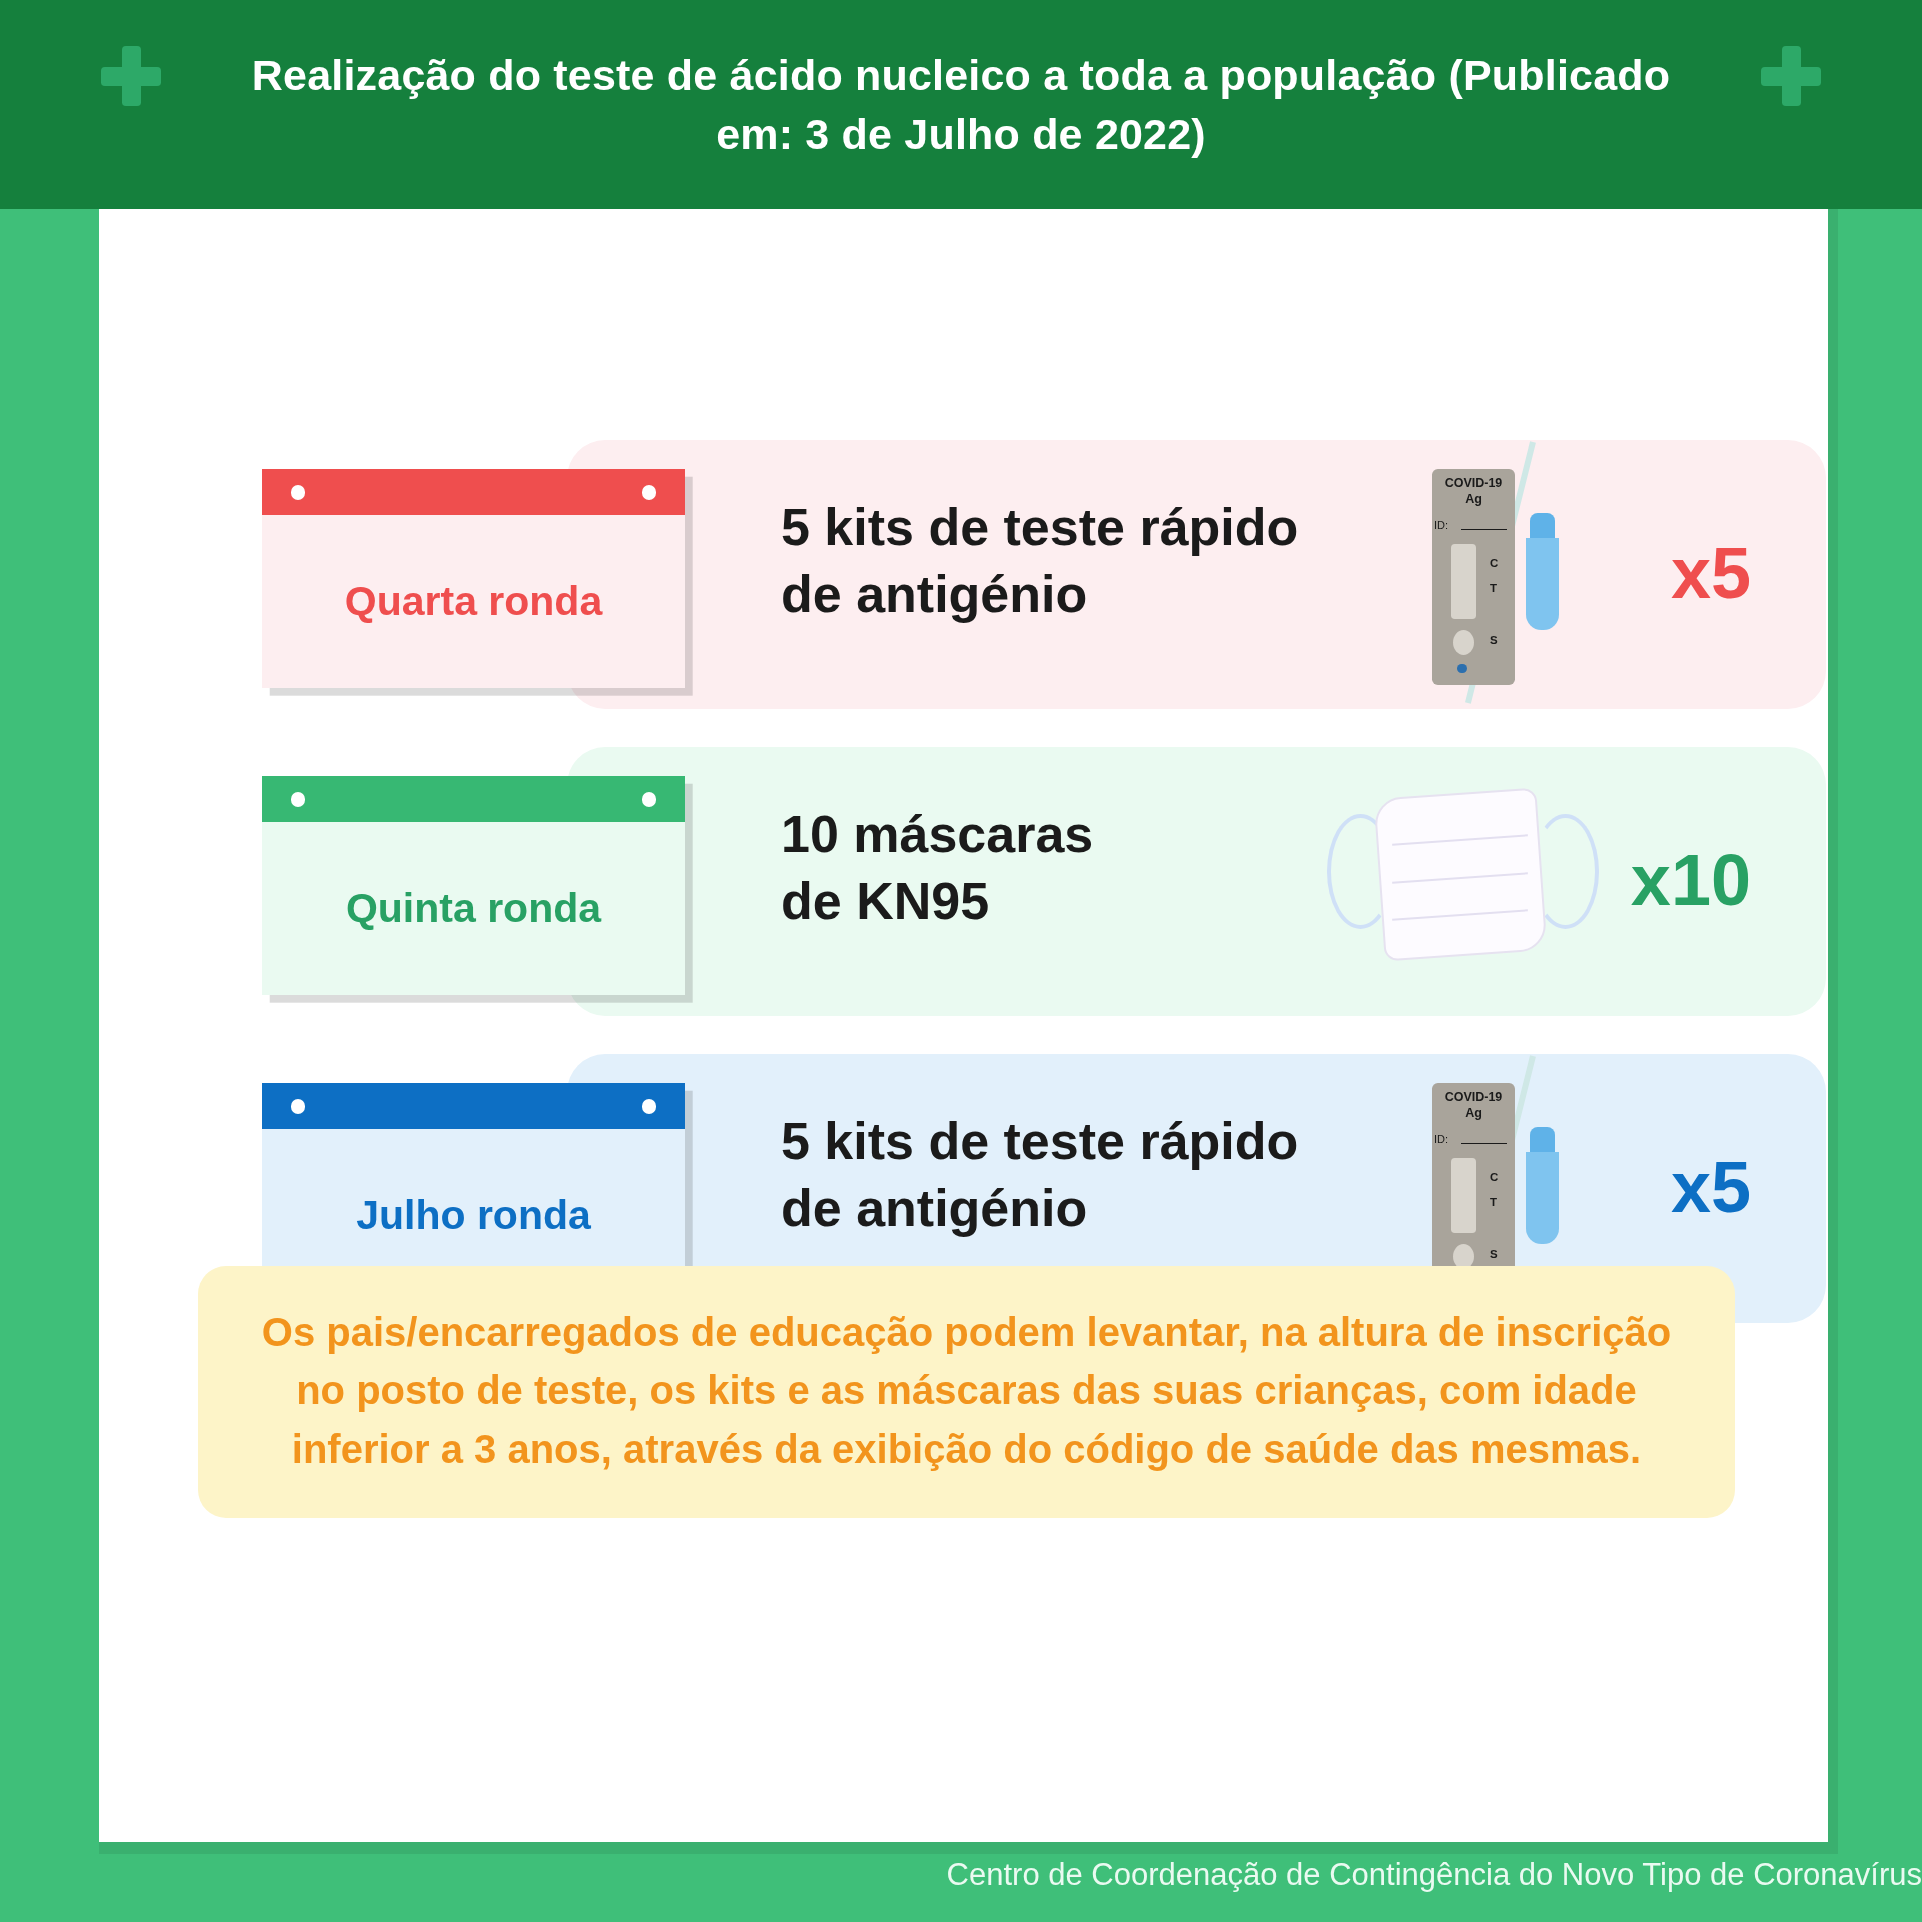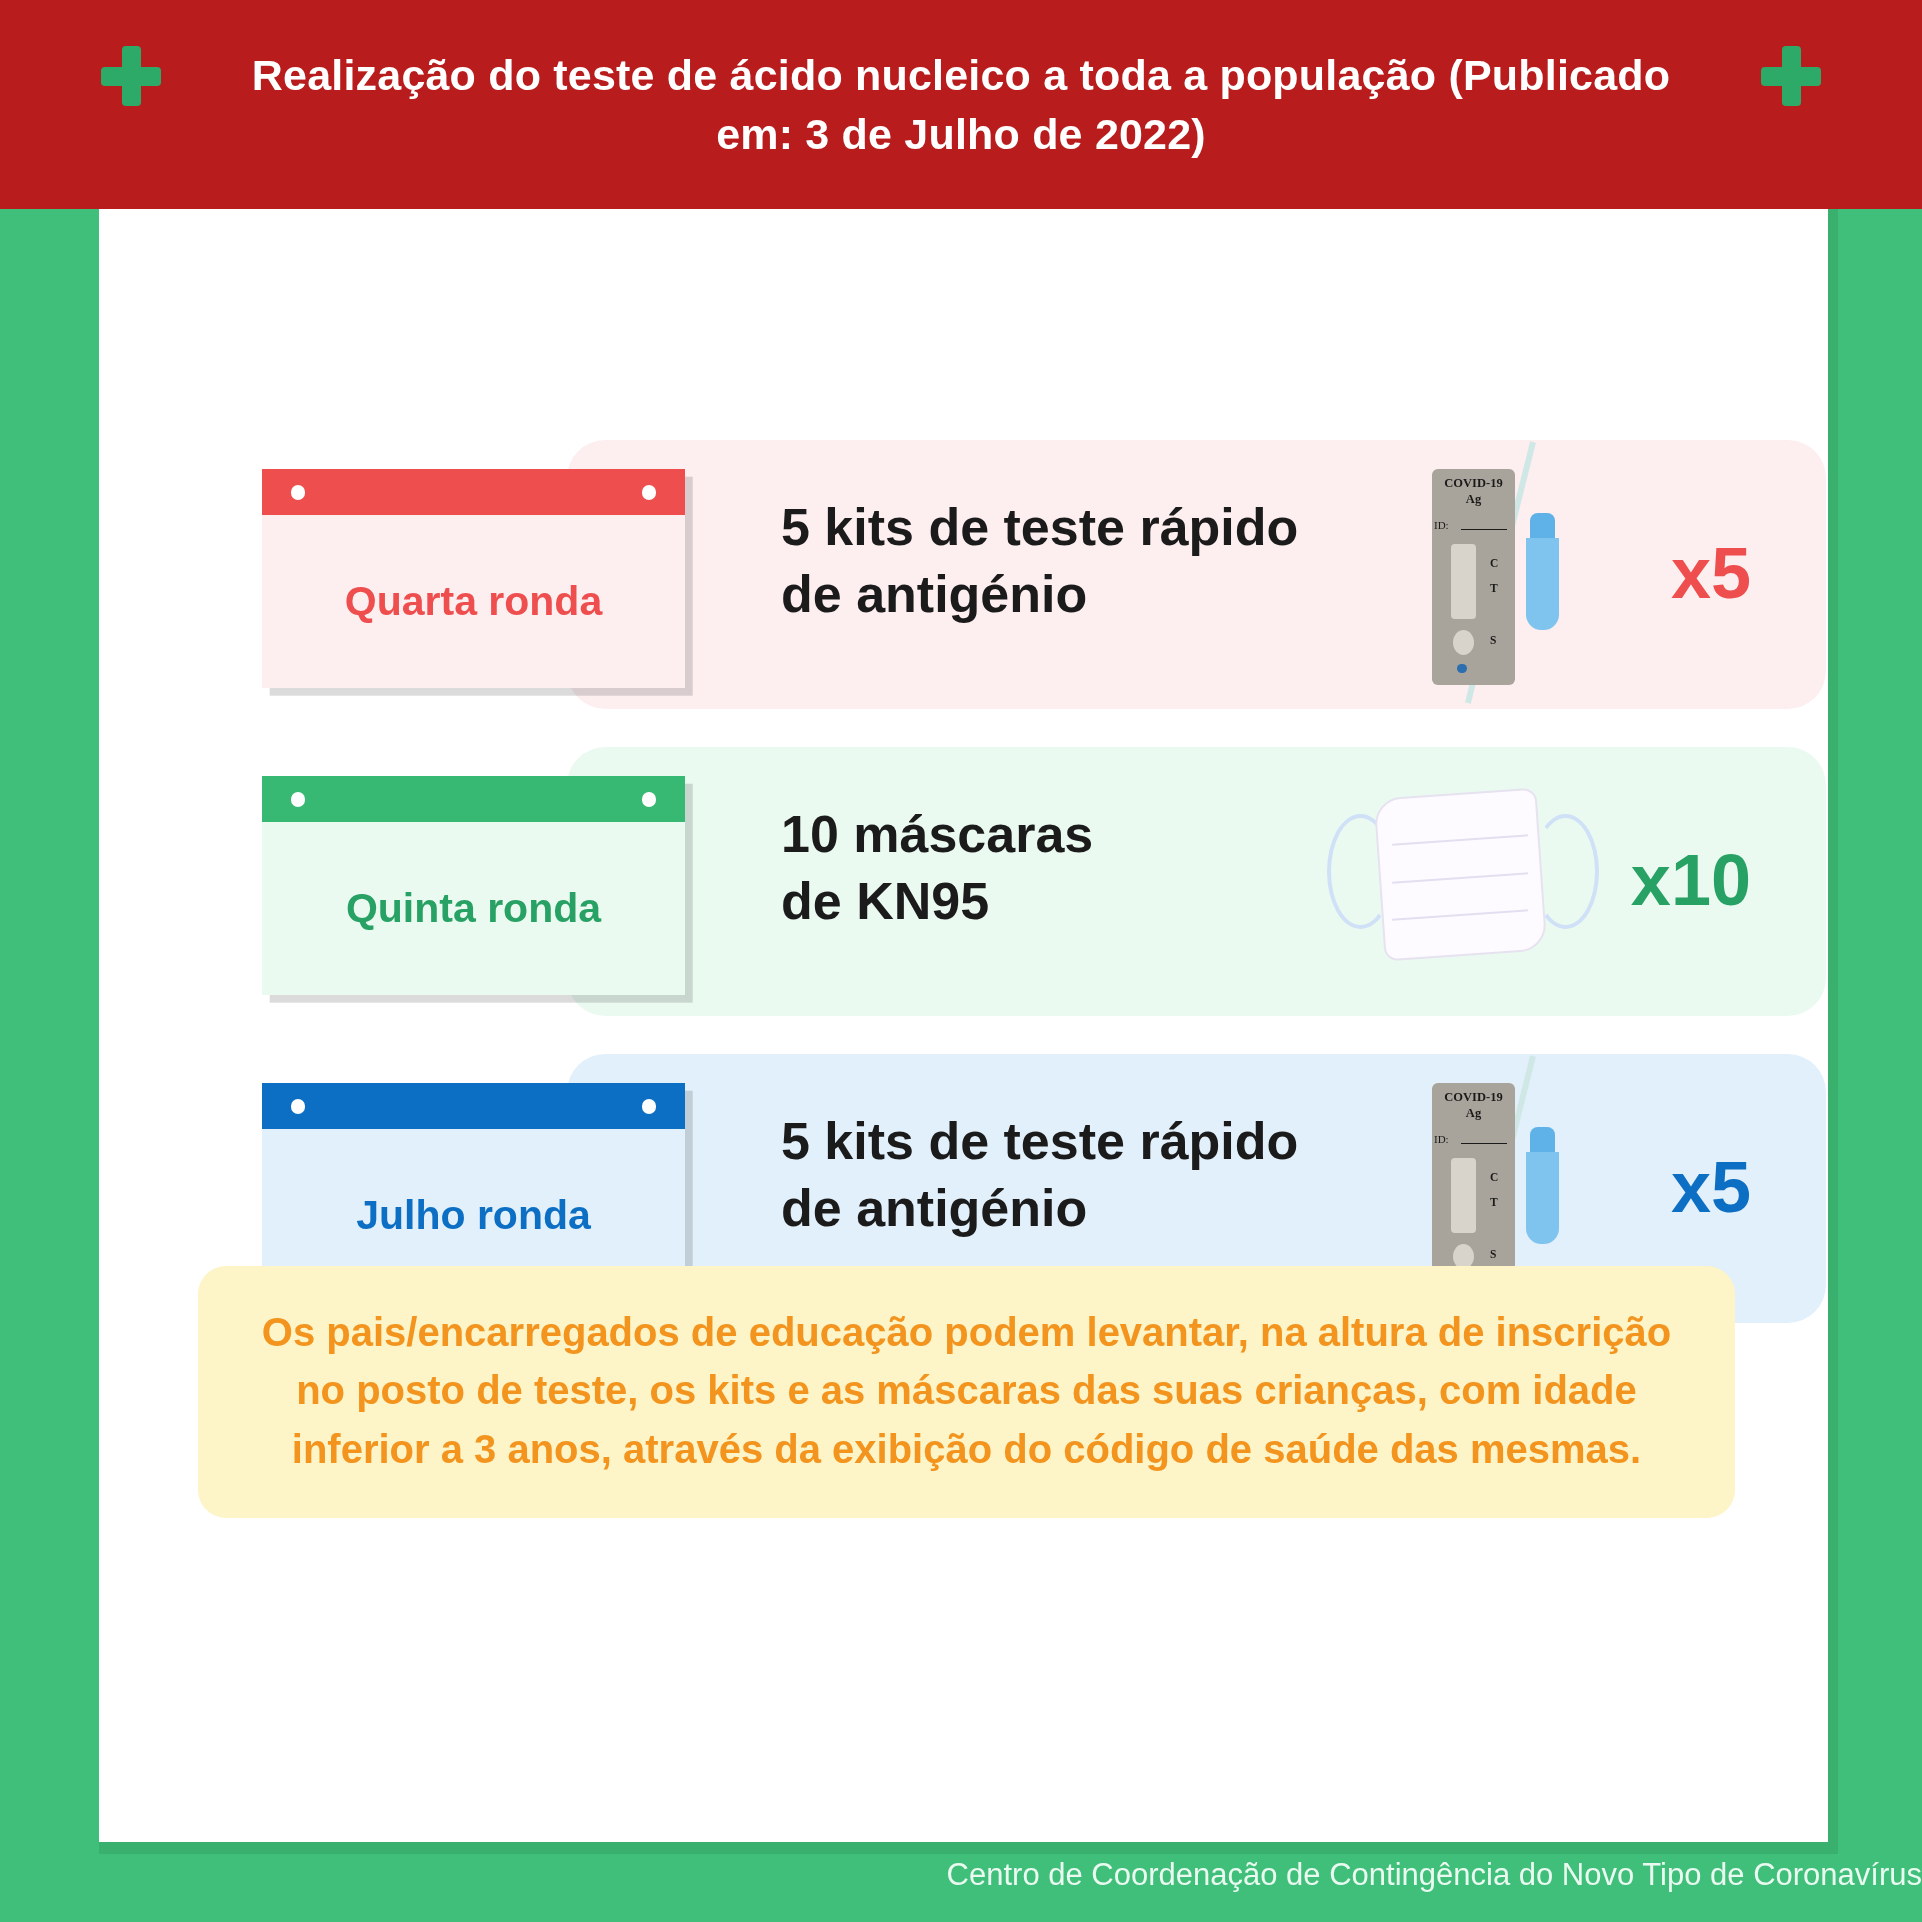--- a/index.html
+++ b/index.html
@@ -13,21 +13,21 @@
     position: relative;
     width: 1922px; height: 1922px;
     background: #3fbf79;
   }
 
   
   .header {
     position: relative;
     width: 100%;
     height: 209px;
-    background: #b91c1c;
+    background: #15803d;
     display: flex;
     align-items: center;
     justify-content: center;
   }
   .header-title {
     color: #ffffff;
     font-size: 43px;
     font-weight: bold;
     text-align: center;
     line-height: 1.35;
@@ -189,21 +189,20 @@
   .row2 .row-qty { color: #28a164; }
   .row3 .row-qty { color: #0d6fc4; }
 
   
   .kit {
     position: absolute;
     right: 192px;
     top: 9.6px;
     width: 231px;
     height: 250px;
-    font-family: Liberation Serif, serif;
   }
   .kit .swab-stick {
     position: absolute;
     left: 125px; top: -7.7px;
     width: 5.8px; height: 269px;
     background: #cfe8e6;
     transform: rotate(14deg);
     transform-origin: top center;
   }
   .kit .cassette {

